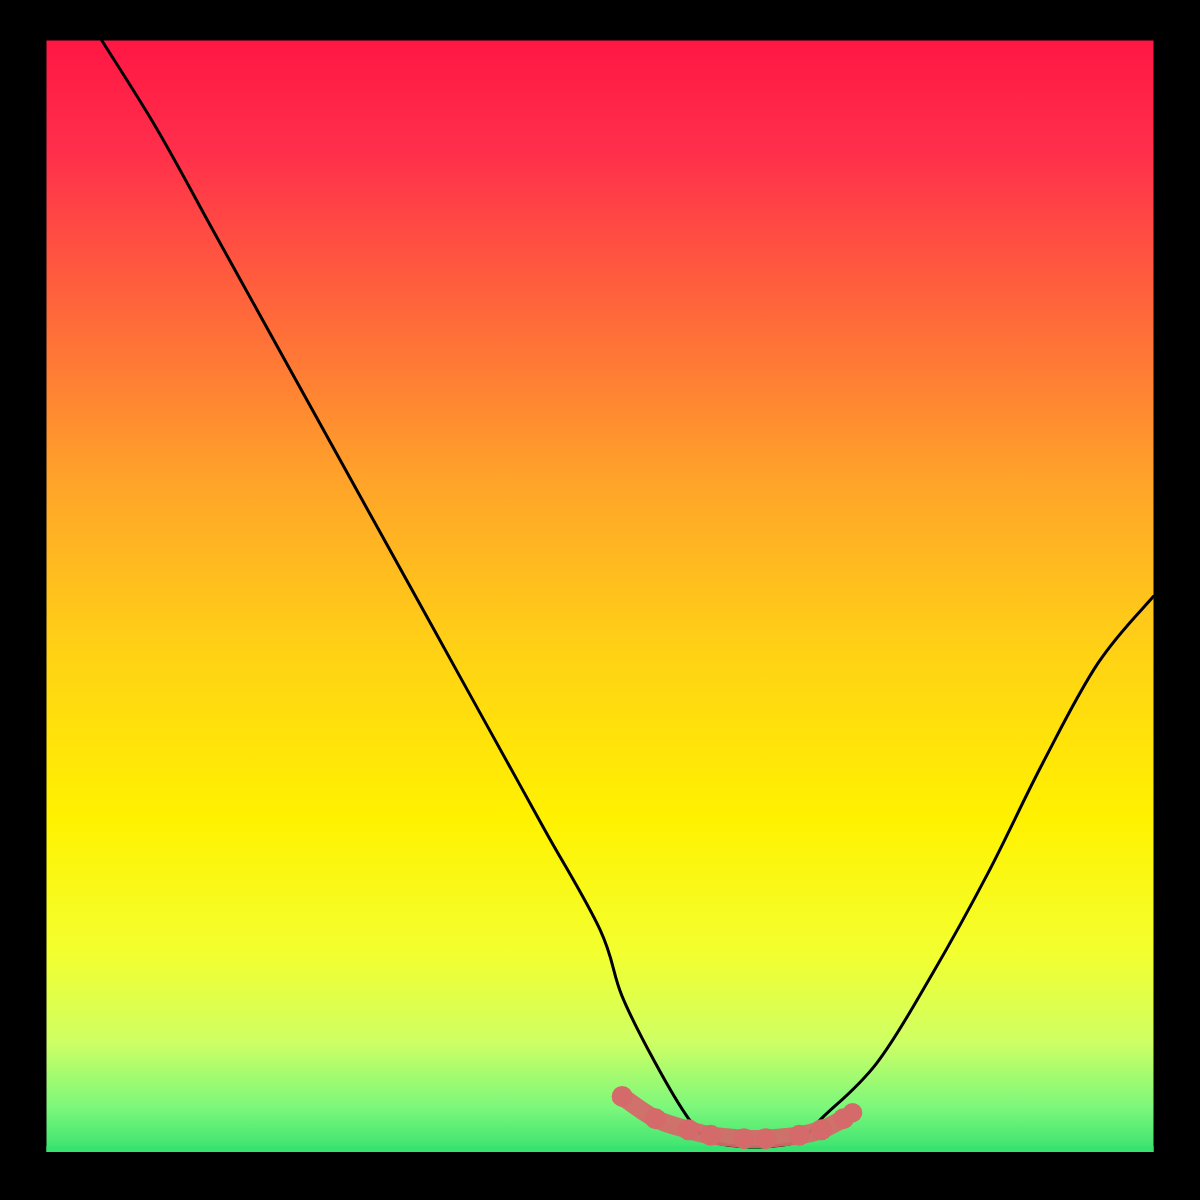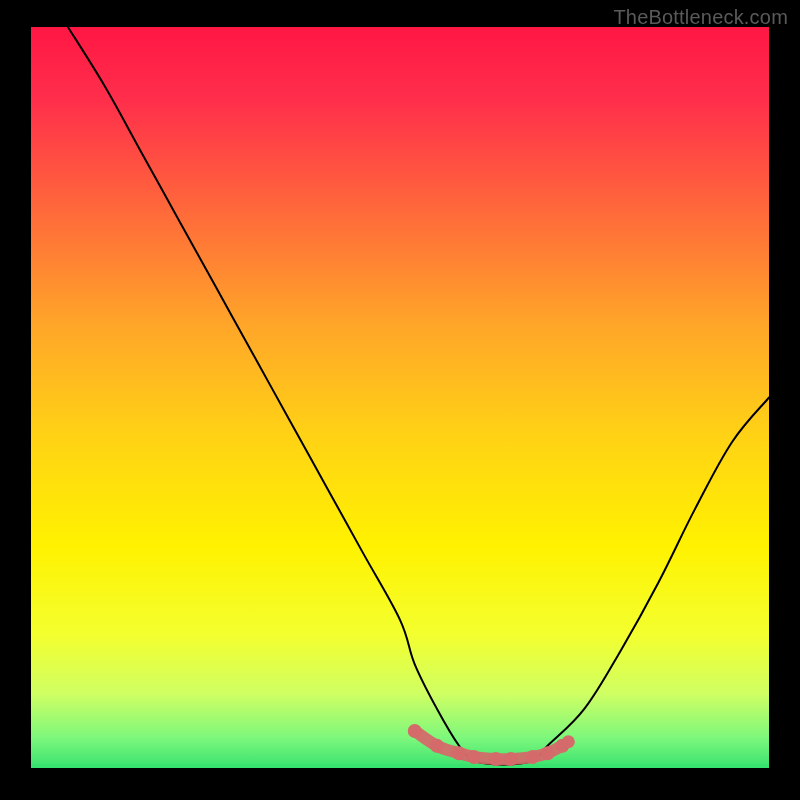--- a/index.html
+++ b/index.html
@@ -28,21 +28,20 @@
     pointer-events: none;
   }
   svg {
     display: block;
   }
 </style>
 </head>
 <body>
 
 <div class="frame">
-  <div class="watermark">TheBottleneck.com</div>
   <svg id="chart-svg" width="800" height="800" viewBox="0 0 800 800" preserveAspectRatio="none">
       <defs>
         <linearGradient id="bg-grad" x1="0" y1="0" x2="0" y2="1">
           <stop offset="0%" stop-color="#ff1744"></stop>
           <stop offset="10%" stop-color="#ff2f4b"></stop>
           <stop offset="25%" stop-color="#ff6a3a"></stop>
           <stop offset="40%" stop-color="#ffa529"></stop>
           <stop offset="55.00000000000001%" stop-color="#ffd215"></stop>
           <stop offset="70%" stop-color="#fff200"></stop>
           <stop offset="82%" stop-color="#f3ff2f"></stop>

